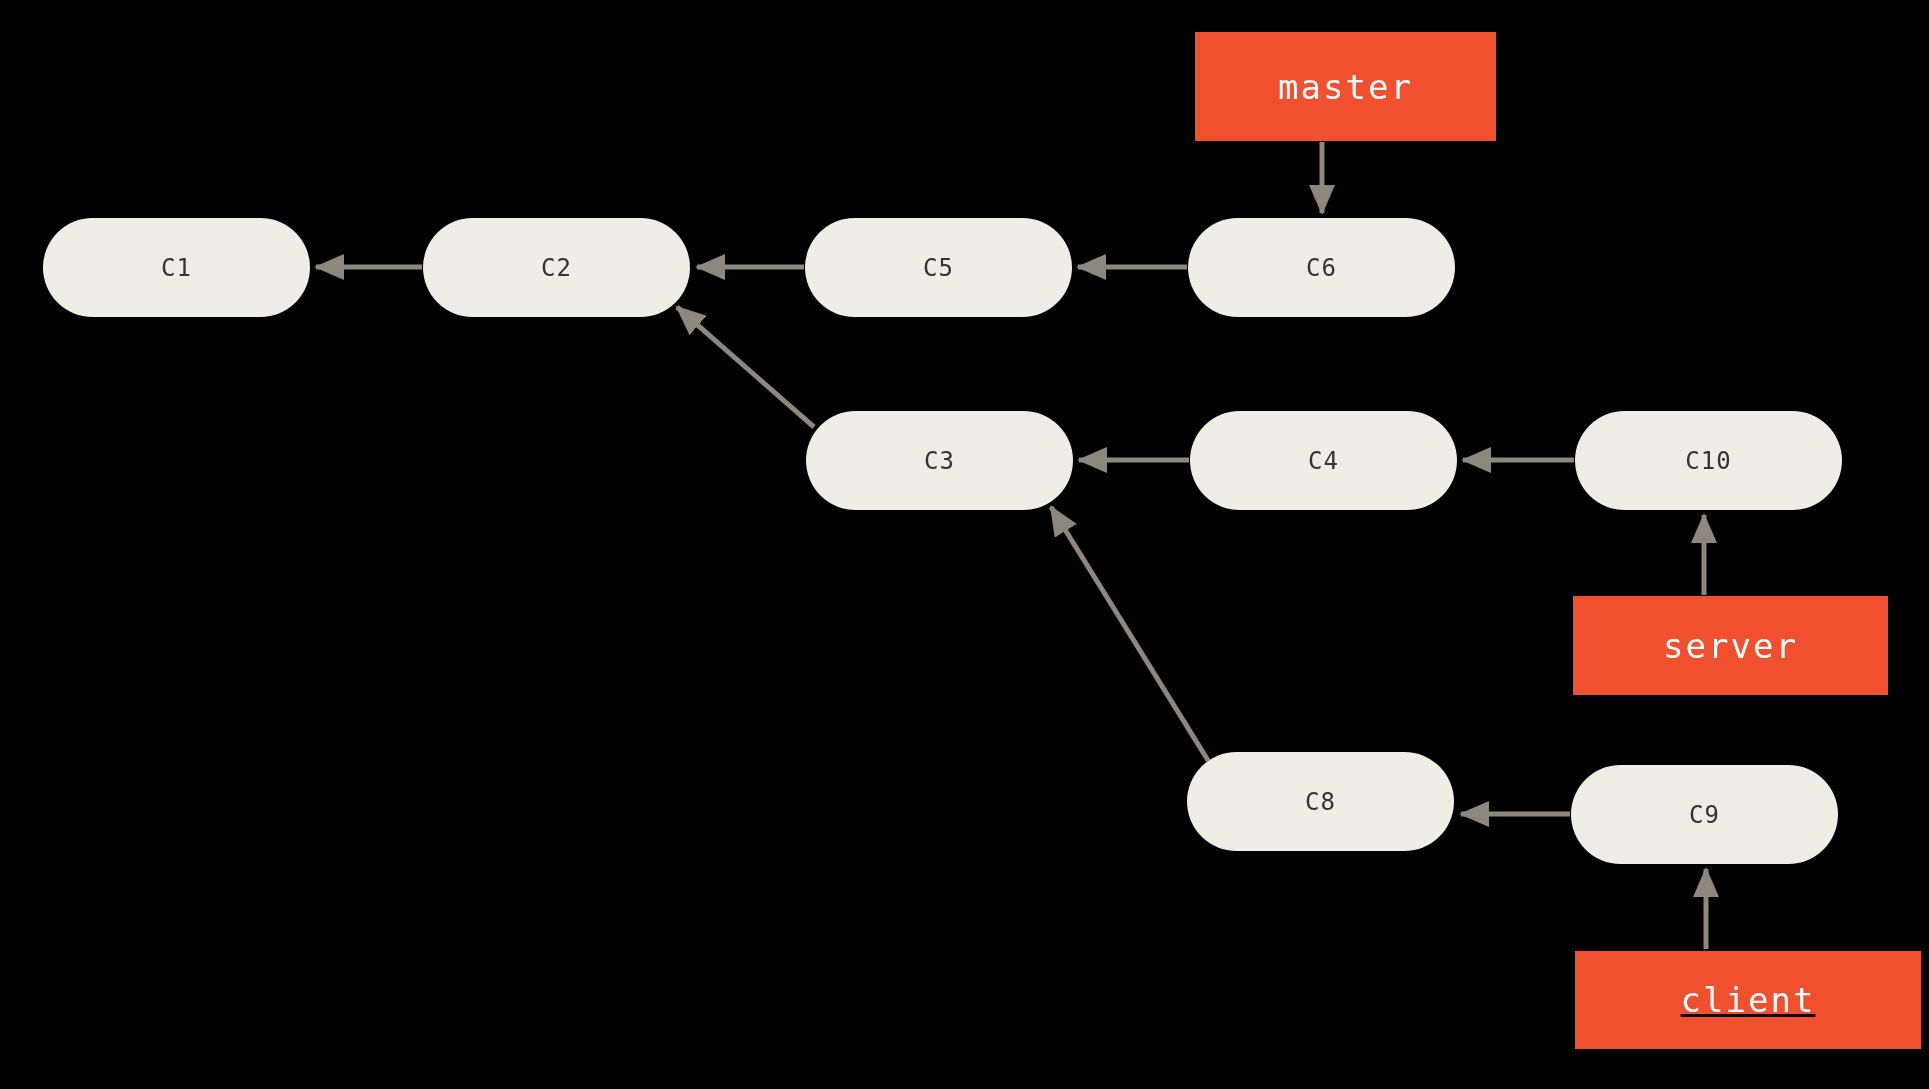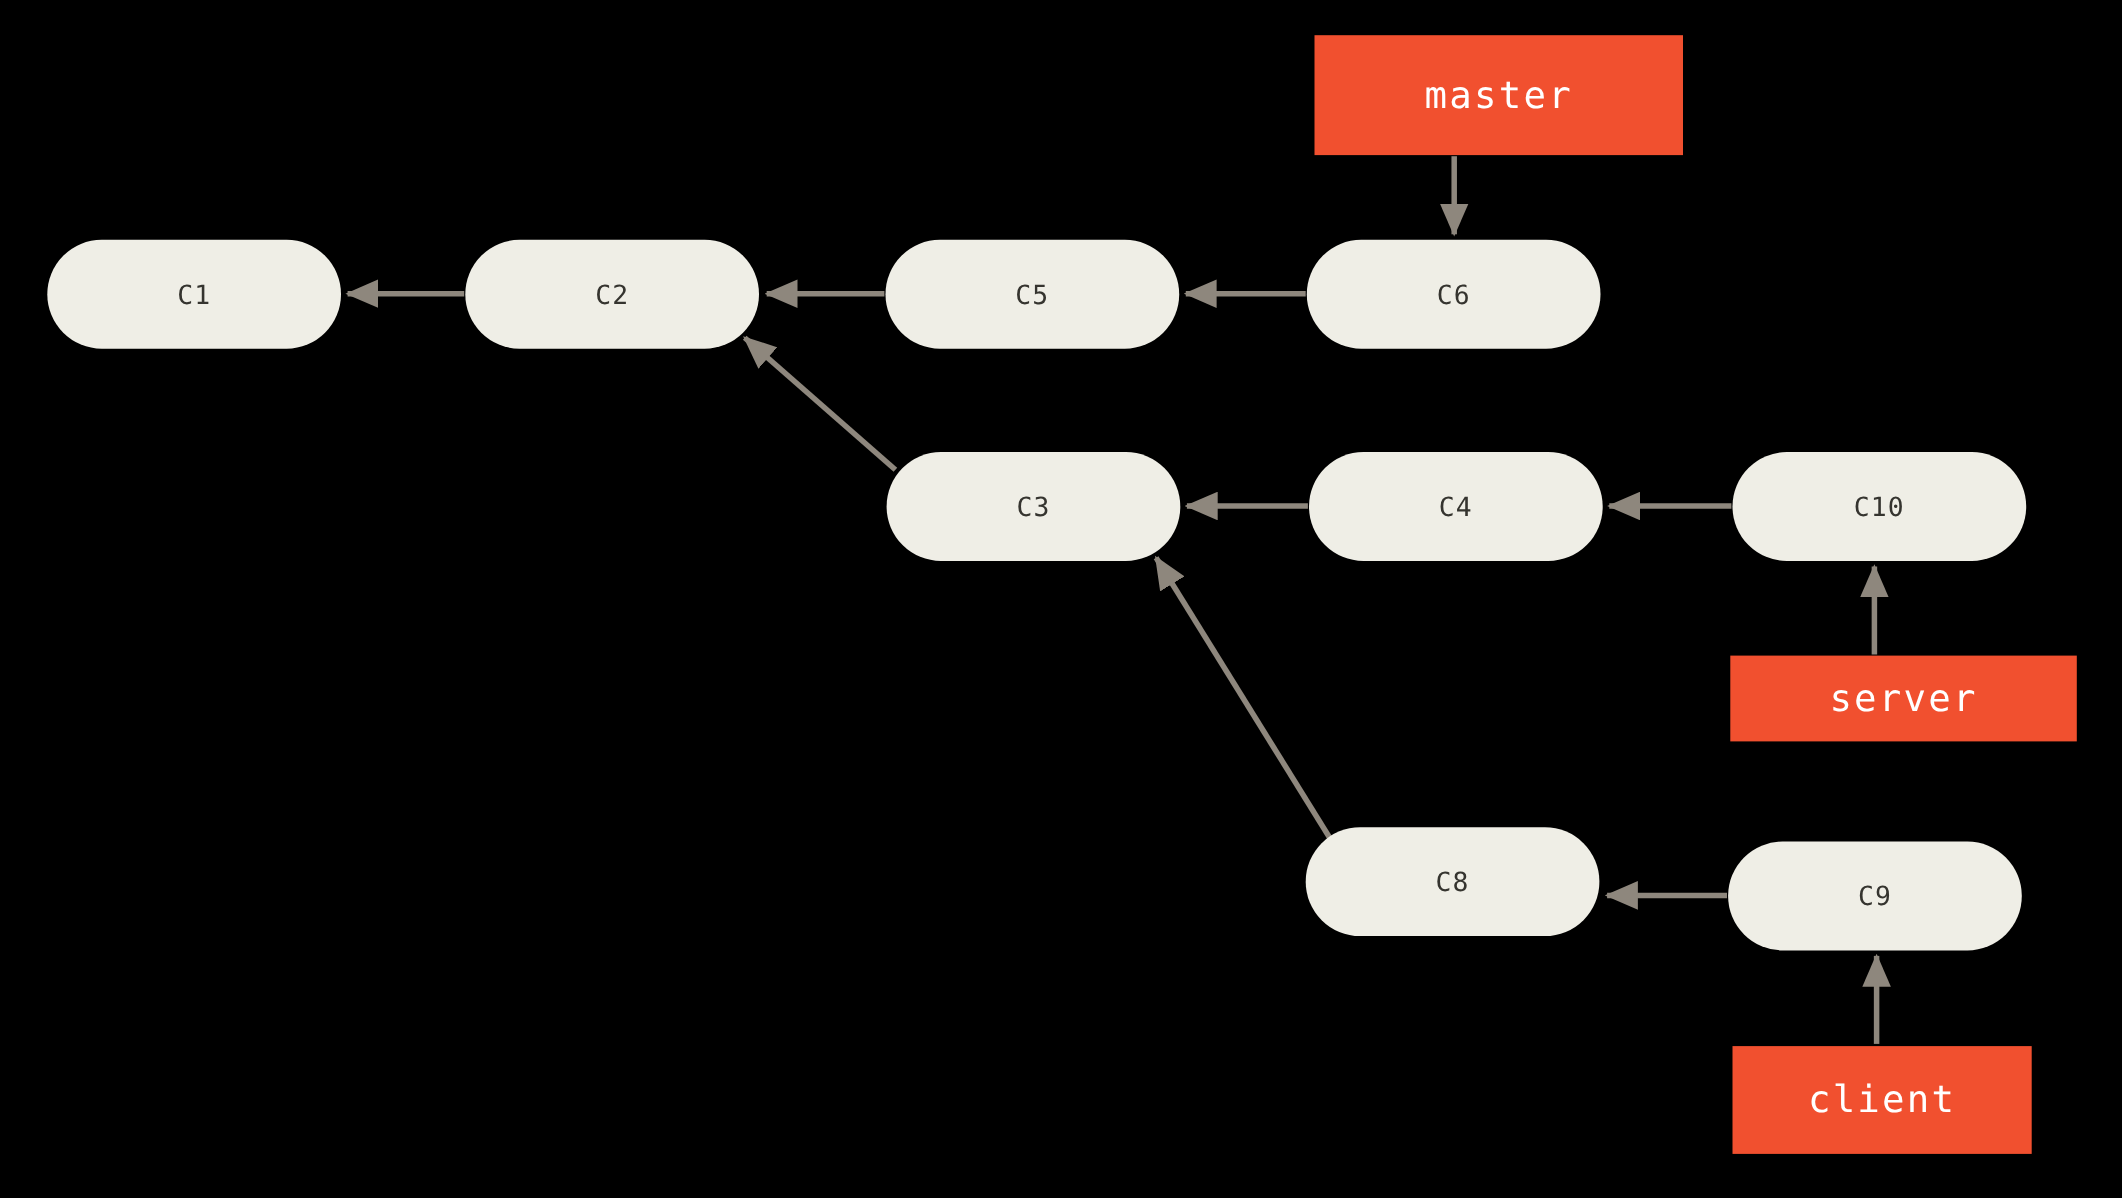--- a/index.html
+++ b/index.html
@@ -49,23 +49,23 @@
   .pos-c5{left:805px;top:218px;text-align:right;}
   .pos-c6{left:1188px;top:218px;}
   
   .pos-c3{left:806px;top:411px;}
   .pos-c4{left:1190px;top:411px;align-items:center;}
   .pos-c10{left:1575px;top:411px;}
   
   .pos-c8{left:1187px;top:752px;align-items:center;}
   .pos-c9{left:1571px;top:765px;}
   
-  .pos-master{left:1195px;top:32px;width:335px;height:109px;}
-  .pos-server{left:1573px;top:596px;width:315px;height:78px;}
-  .pos-client{left:1575px;top:951px;width:272px;height:98px;}
+  .pos-master{left:1195px;top:32px;width:301px;height:109px;}
+  .pos-server{left:1573px;top:596px;width:315px;height:99px;}
+  .pos-client{left:1575px;top:951px;width:346px;height:98px;text-decoration:underline;}
 </style>
 </head>
 <body>
 
 <div class="canvas">
 
   <svg class="edges" viewBox="0 0 1929 1089" xmlns="http://www.w3.org/2000/svg">
     <defs>
       <marker id="arrowhead" viewBox="0 0 30 26" refX="28" refY="13" markerWidth="30" markerHeight="26" orient="auto" markerUnits="userSpaceOnUse">
         <polygon points="0,0 30,13 0,26" class="arrow-fill"></polygon>

